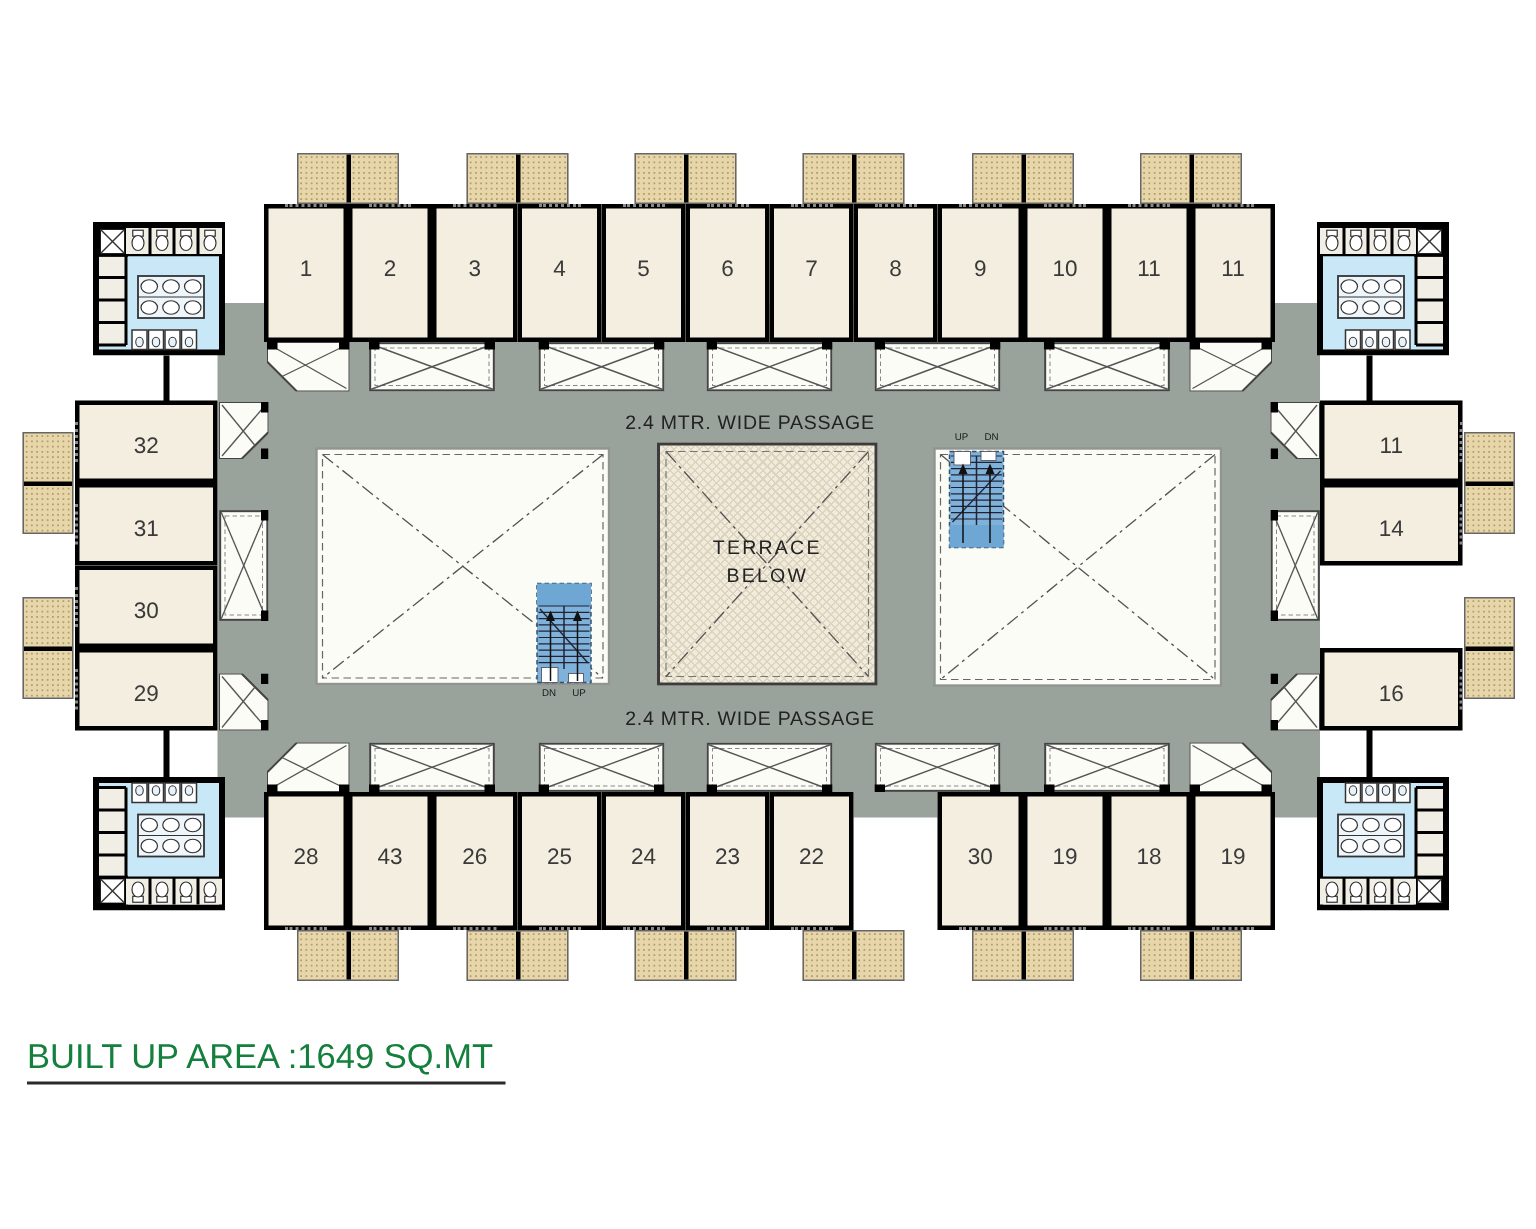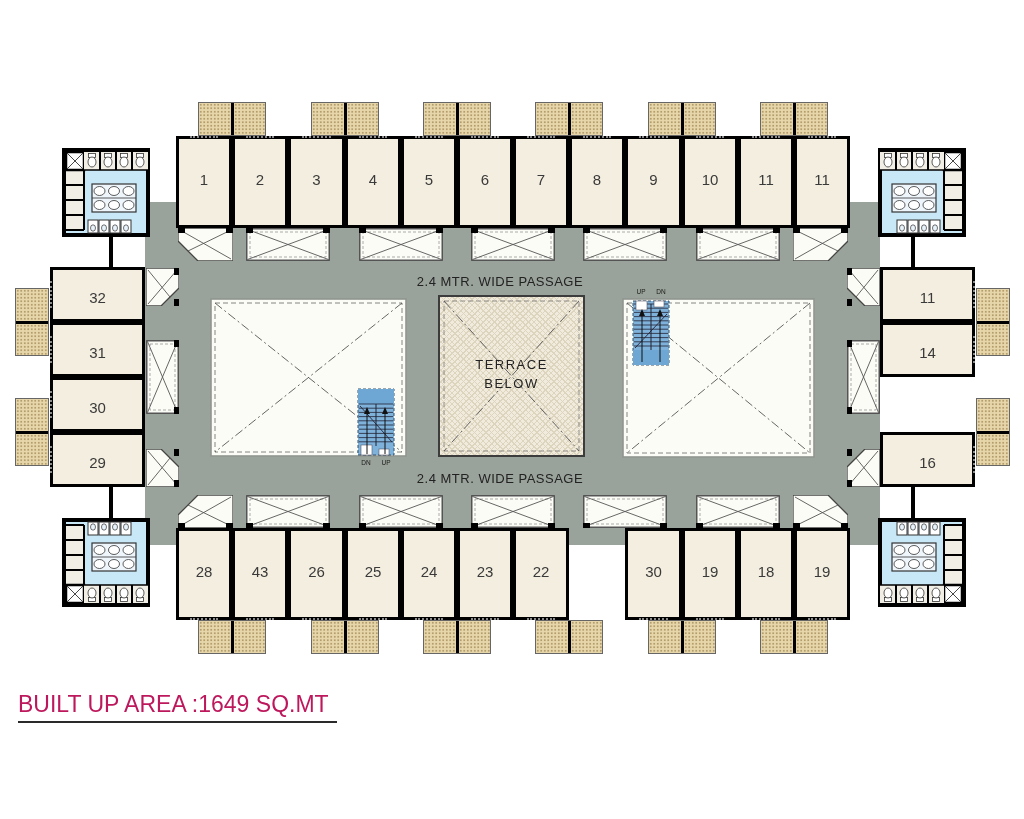--- a/index.html
+++ b/index.html
@@ -14,21 +14,21 @@
            background-image:radial-gradient(circle,#b39d6b 0.7px,transparent 0.9px);background-size:3.5px 3.5px;}
   .bdiv-v{position:absolute;left:50%;top:0;width:3px;height:100%;margin-left:-1.5px;background:#000;}
   .bdiv-h{position:absolute;top:50%;left:0;height:3px;width:100%;margin-top:-1.5px;background:#000;}
   .terrace{position:absolute;left:438px;top:295px;width:147px;height:162px;box-sizing:border-box;
            border:2px solid #3c3c3c;background-color:#f0ebdd;
            background-image:repeating-linear-gradient(45deg,#ddd4bd 0,#ddd4bd 1px,transparent 1px,transparent 4px),
                             repeating-linear-gradient(-45deg,#ddd4bd 0,#ddd4bd 1px,transparent 1px,transparent 4px);}
   .terrace-text{position:absolute;left:0;width:100%;text-align:center;font-size:13px;letter-spacing:1.5px;color:#222;}
   .plabel{position:absolute;font-size:13px;color:#222;letter-spacing:.5px;text-align:center;width:260px;}
   .slabel{position:absolute;font-size:6.5px;color:#1a1a1a;text-align:center;width:20px;}
-  .area-label{position:absolute;left:18px;top:691px;font-size:23px;color:#be185d;
+  .area-label{position:absolute;left:18px;top:691px;font-size:23px;color:#15803d;
               border-bottom:2px solid #2a2a2a;padding:0 8px 3px 0;white-space:nowrap;}
   .floor-label{position:absolute;left:412px;top:682px;width:200px;text-align:center;}
   .floor-label span{display:inline-block;font-size:15px;letter-spacing:.5px;color:#111;
               border-bottom:1.5px solid #222;padding:0 3px 2px 3px;}
   .stub{position:absolute;background:#000;}
   .tTR{transform:scaleX(-1);}
   .tBL{transform:scaleY(-1);}
   .tBR{transform:scale(-1,-1);}
   svg{position:absolute;}
 </style>

